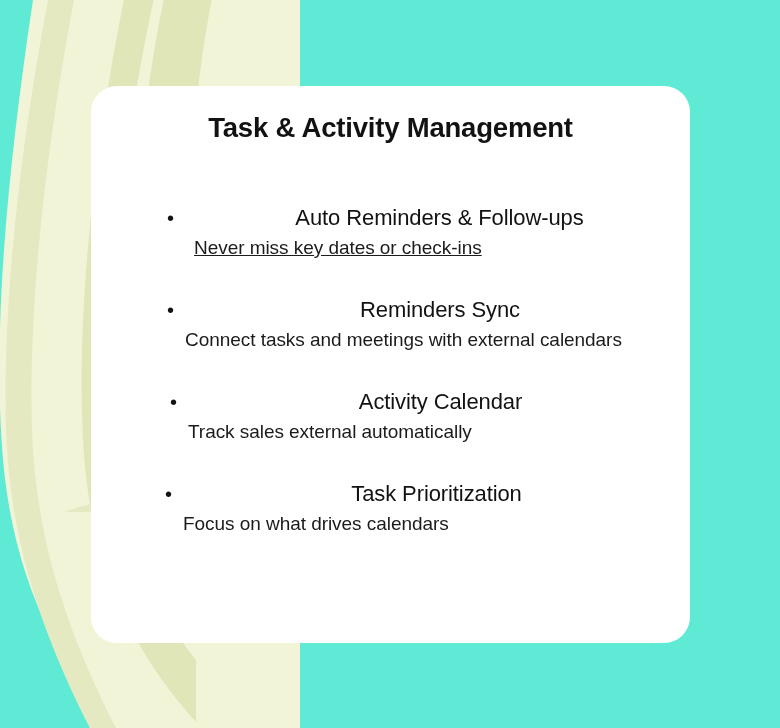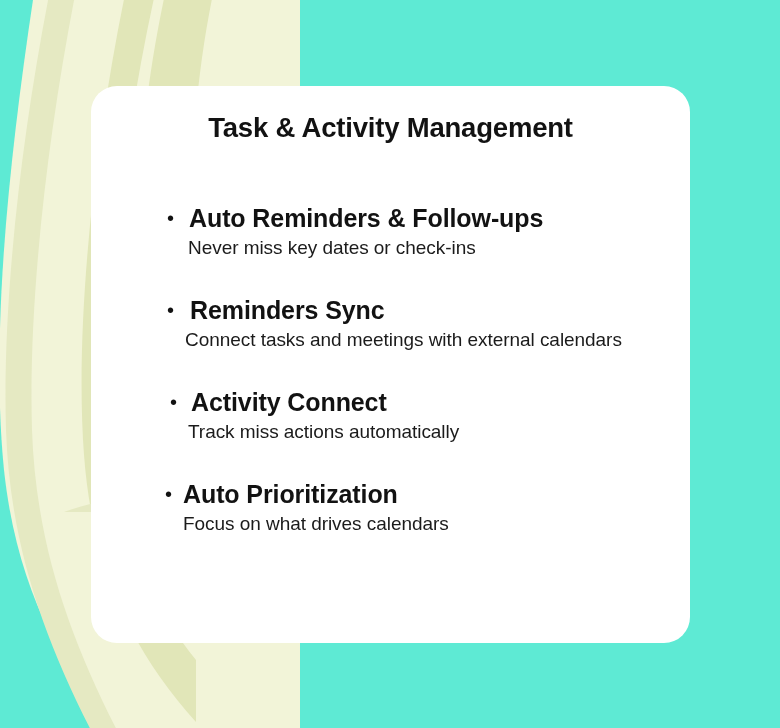--- a/index.html
+++ b/index.html
@@ -79,42 +79,43 @@
     line-height: 28px;
     color: #121212;
   }
 
   .feature-text {
     display: block;
   }
 
   .feature-title {
     display: block;
-    font-size: 25px;
+    font-size: 22px;
     line-height: 28px;
-    font-weight: bold;
+    font-weight: normal;
     color: #121212;
     letter-spacing: -0.1px;
+    text-align: center;
   }
 
   .feature-desc {
     display: block;
     font-size: 19px;
     line-height: 31px;
     font-weight: normal;
     color: #1b1b1b;
     letter-spacing: -0.05px;
     max-width: 472px;
   }
 
   
   #feature-item-0 { padding-left: 76px; }
   #feature-item-0 .feature-bullet { left: 76px; }
   #feature-item-0 .feature-title  { margin-left: 22px; }
-  #feature-item-0 .feature-desc   { margin-left: 21px; }
+  #feature-item-0 .feature-desc   { margin-left: 27px; text-decoration: underline; }
 
   #feature-item-1 { padding-left: 76px; }
   #feature-item-1 .feature-bullet { left: 76px; }
   #feature-item-1 .feature-title  { margin-left: 23px; }
   #feature-item-1 .feature-desc   { margin-left: 18px; }
 
   #feature-item-2 { padding-left: 79px; }
   #feature-item-2 .feature-bullet { left: 79px; }
   #feature-item-2 .feature-title  { margin-left: 21px; }
   #feature-item-2 .feature-desc   { margin-left: 18px; }
@@ -162,28 +163,28 @@
         <span class="feature-bullet">•</span>
         <span class="feature-text">
           <span class="feature-title">Reminders Sync</span>
           <span class="feature-desc">Connect tasks and meetings with external calendars</span>
         </span>
       </div>
 
       <div class="feature-item" id="feature-item-2">
         <span class="feature-bullet">•</span>
         <span class="feature-text">
-          <span class="feature-title">Activity Connect</span>
-          <span class="feature-desc">Track miss actions automatically</span>
+          <span class="feature-title">Activity Calendar</span>
+          <span class="feature-desc">Track sales external automatically</span>
         </span>
       </div>
 
       <div class="feature-item" id="feature-item-3">
         <span class="feature-bullet">•</span>
         <span class="feature-text">
-          <span class="feature-title">Auto Prioritization</span>
+          <span class="feature-title">Task Prioritization</span>
           <span class="feature-desc">Focus on what drives calendars</span>
         </span>
       </div>
 
     </div>
   </div>
 </div>
 
 </body></html>

